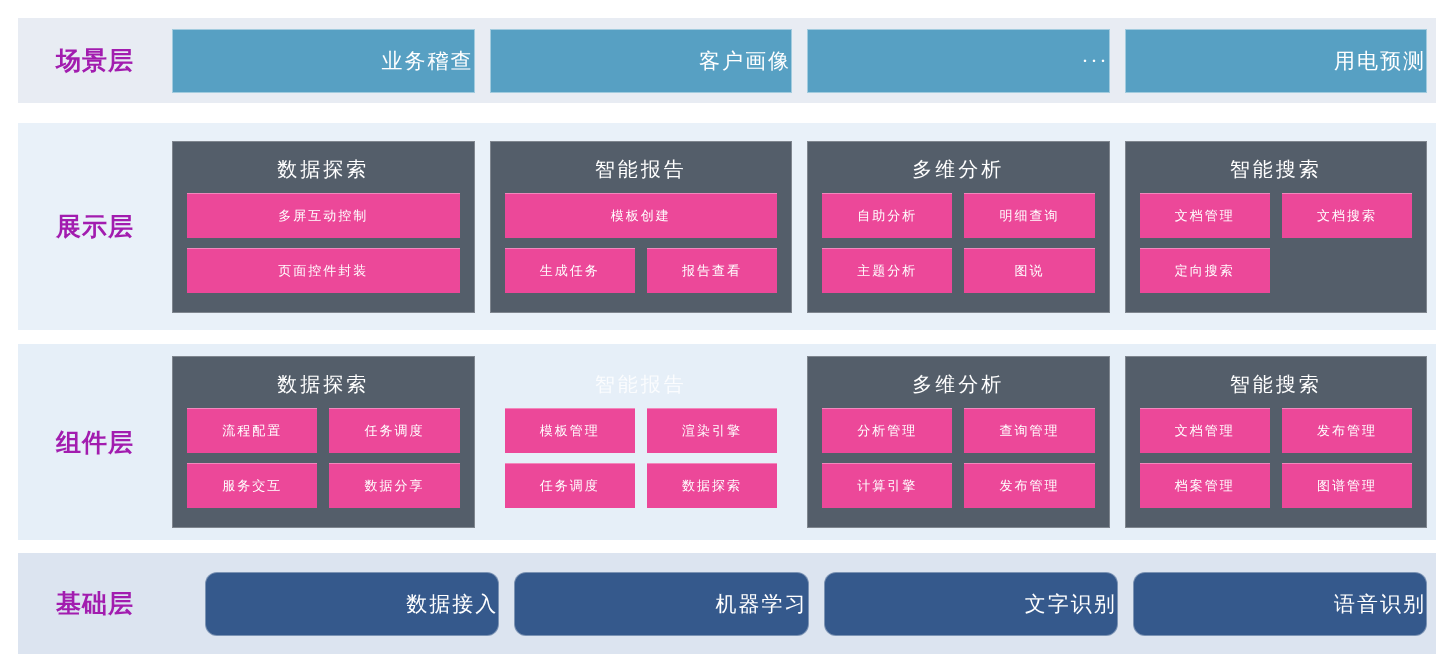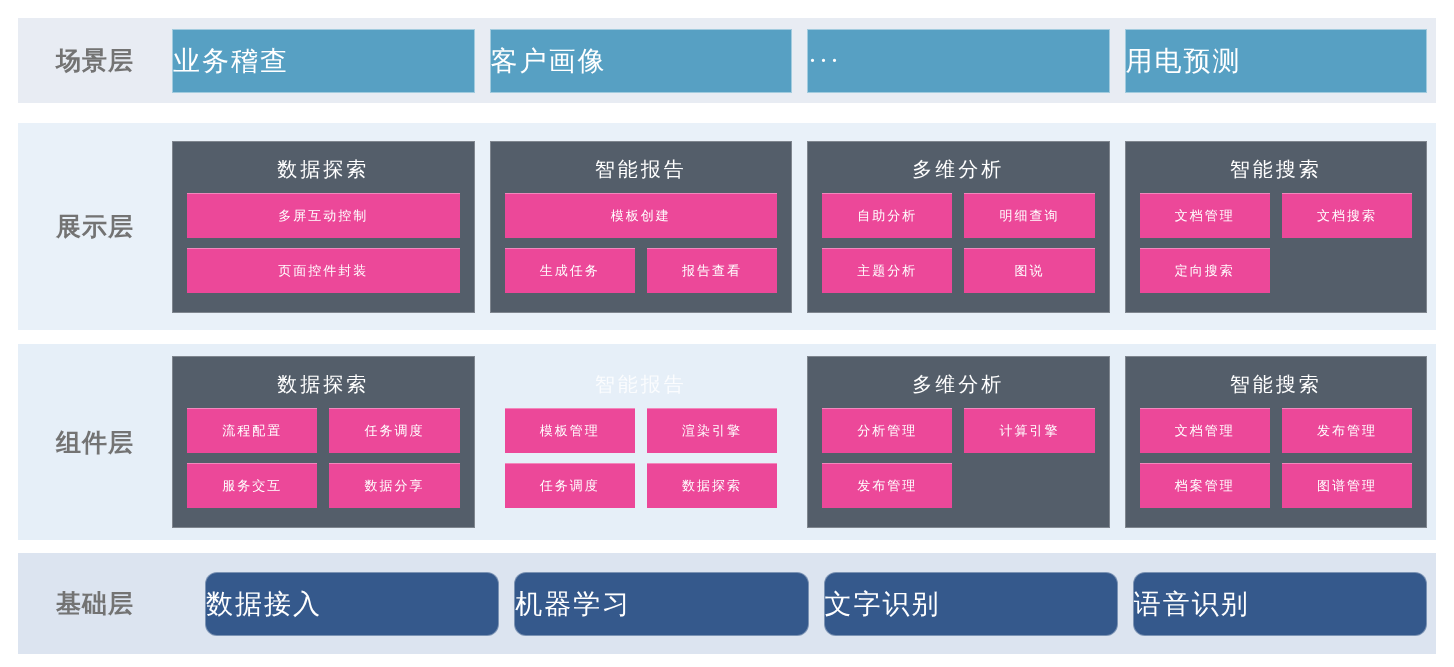--- a/index.html
+++ b/index.html
@@ -20,38 +20,38 @@
   .band-component { height: 196px; margin-top: 14px; background: #e6eff8; }
   .band-base      { height: 101px; margin-top: 13px; background: #dce4f0; gap: 33px; }
 
   .band-label {
     flex: none;
     width: 154px;
     text-align: center;
     font-family: "Liberation Sans", sans-serif;
     font-weight: bold;
     font-size: 25px;
-    color: #737373;
+    color: #a21caf;
     letter-spacing: 1px;
   }
   .band-content {
     flex: 1;
     display: grid;
     grid-template-columns: repeat(4, 1fr);
     gap: 15px;
     margin-right: 9px;
     align-items: center;
   }
 
   .btn {
     height: 64px;
     line-height: 62px;
-    text-align: left;
+    text-align: right;
     color: #ffffff;
-    font-size: 27px;
+    font-size: 21px;
     box-sizing: border-box;
     letter-spacing: 2px;
   }
   .btn-teal { background: #57a0c3; border: 1px solid rgba(255,255,255,0.45); }
   .btn-navy { background: #35598c; border: 1px solid rgba(255,255,255,0.35); border-radius: 12px; }
 
   .panel {
     height: 172px;
     box-sizing: border-box;
     background: #545e6a;
@@ -172,20 +172,21 @@
           <div class="item">渲染引擎</div>
           <div class="item">任务调度</div>
           <div class="item">数据探索</div>
         </div>
       </div>
 
       <div class="panel">
         <div class="panel-title">多维分析</div>
         <div class="panel-items">
           <div class="item">分析管理</div>
+          <div class="item">查询管理</div>
           <div class="item">计算引擎</div>
           <div class="item">发布管理</div>
         </div>
       </div>
 
       <div class="panel">
         <div class="panel-title">智能搜索</div>
         <div class="panel-items">
           <div class="item">文档管理</div>
           <div class="item">发布管理</div>

